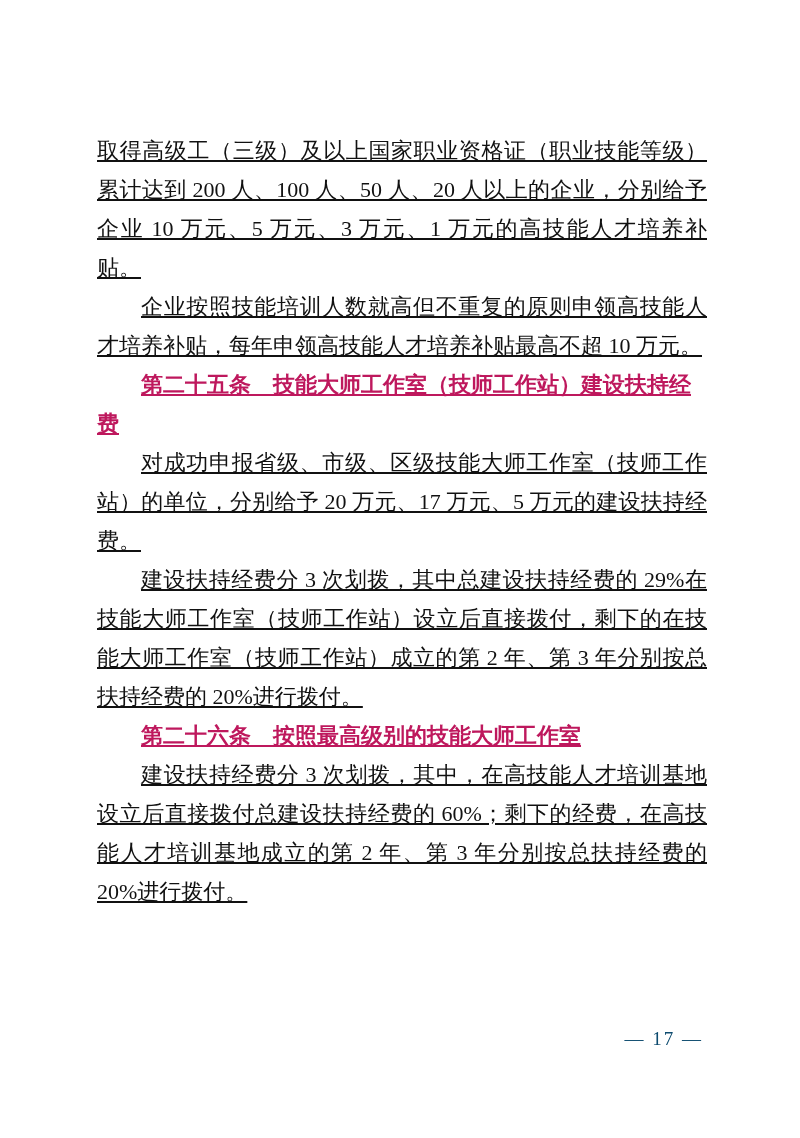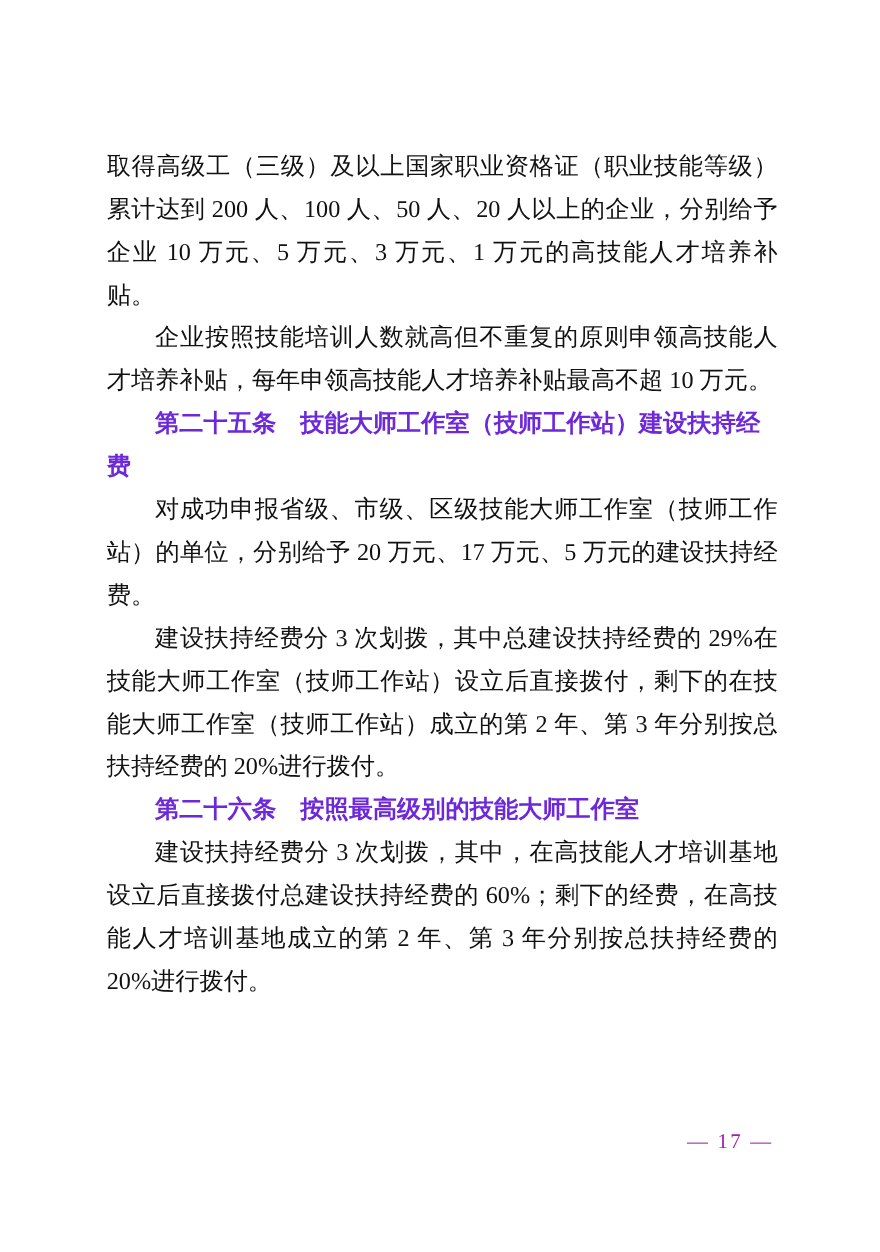--- a/index.html
+++ b/index.html
@@ -22,37 +22,38 @@
     font-family: "Liberation Serif", "DejaVu Serif", serif;
     font-size: 22px;
     line-height: 39px;
     color: #111111;
     text-align: justify;
   }
   .text-block p {
     margin: 0;
     padding: 0;
     text-indent: 2em;
+    text-decoration: underline;
   }
   .text-block p.no-indent {
     text-indent: 0;
   }
   .text-block p.heading {
     font-family: "Liberation Sans", "DejaVu Sans", sans-serif;
     font-weight: bold;
-    color: #6d28d9;
+    color: #be185d;
     text-align: left;
   }
   .page-footer {
     position: absolute;
     right: 97px;
     bottom: 88px;
     font-family: "Liberation Serif", "DejaVu Serif", serif;
     font-size: 19px;
-    color: #a21caf;
+    color: #0c4a6e;
     letter-spacing: 2px;
     text-align: right;
   }
 </style>
 </head>
 <body>
 
 <div class="page">
 
   <div class="text-block">

